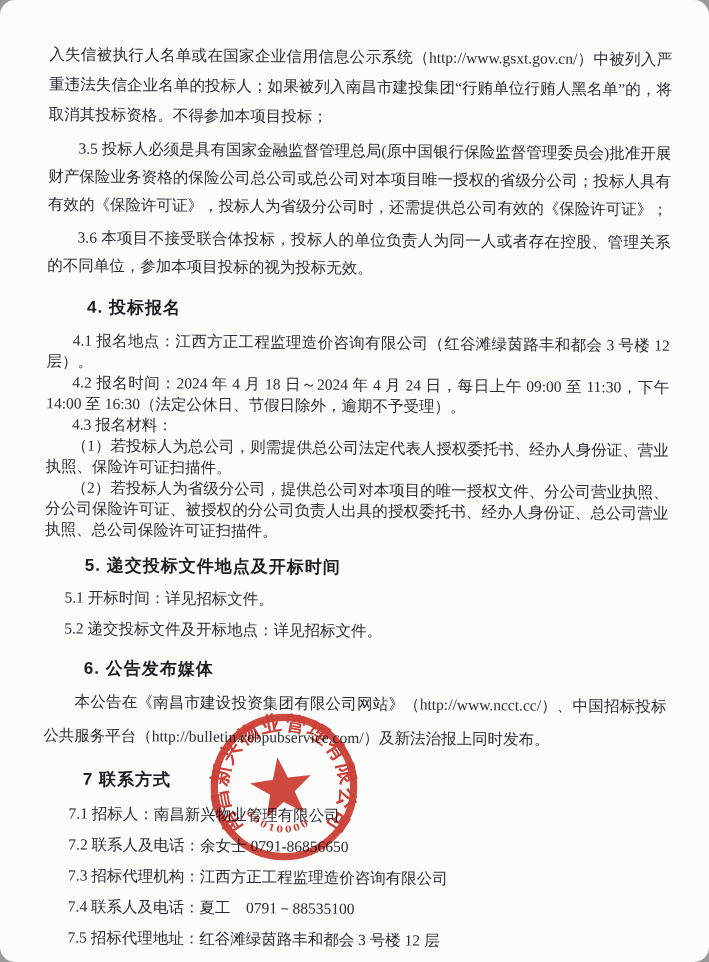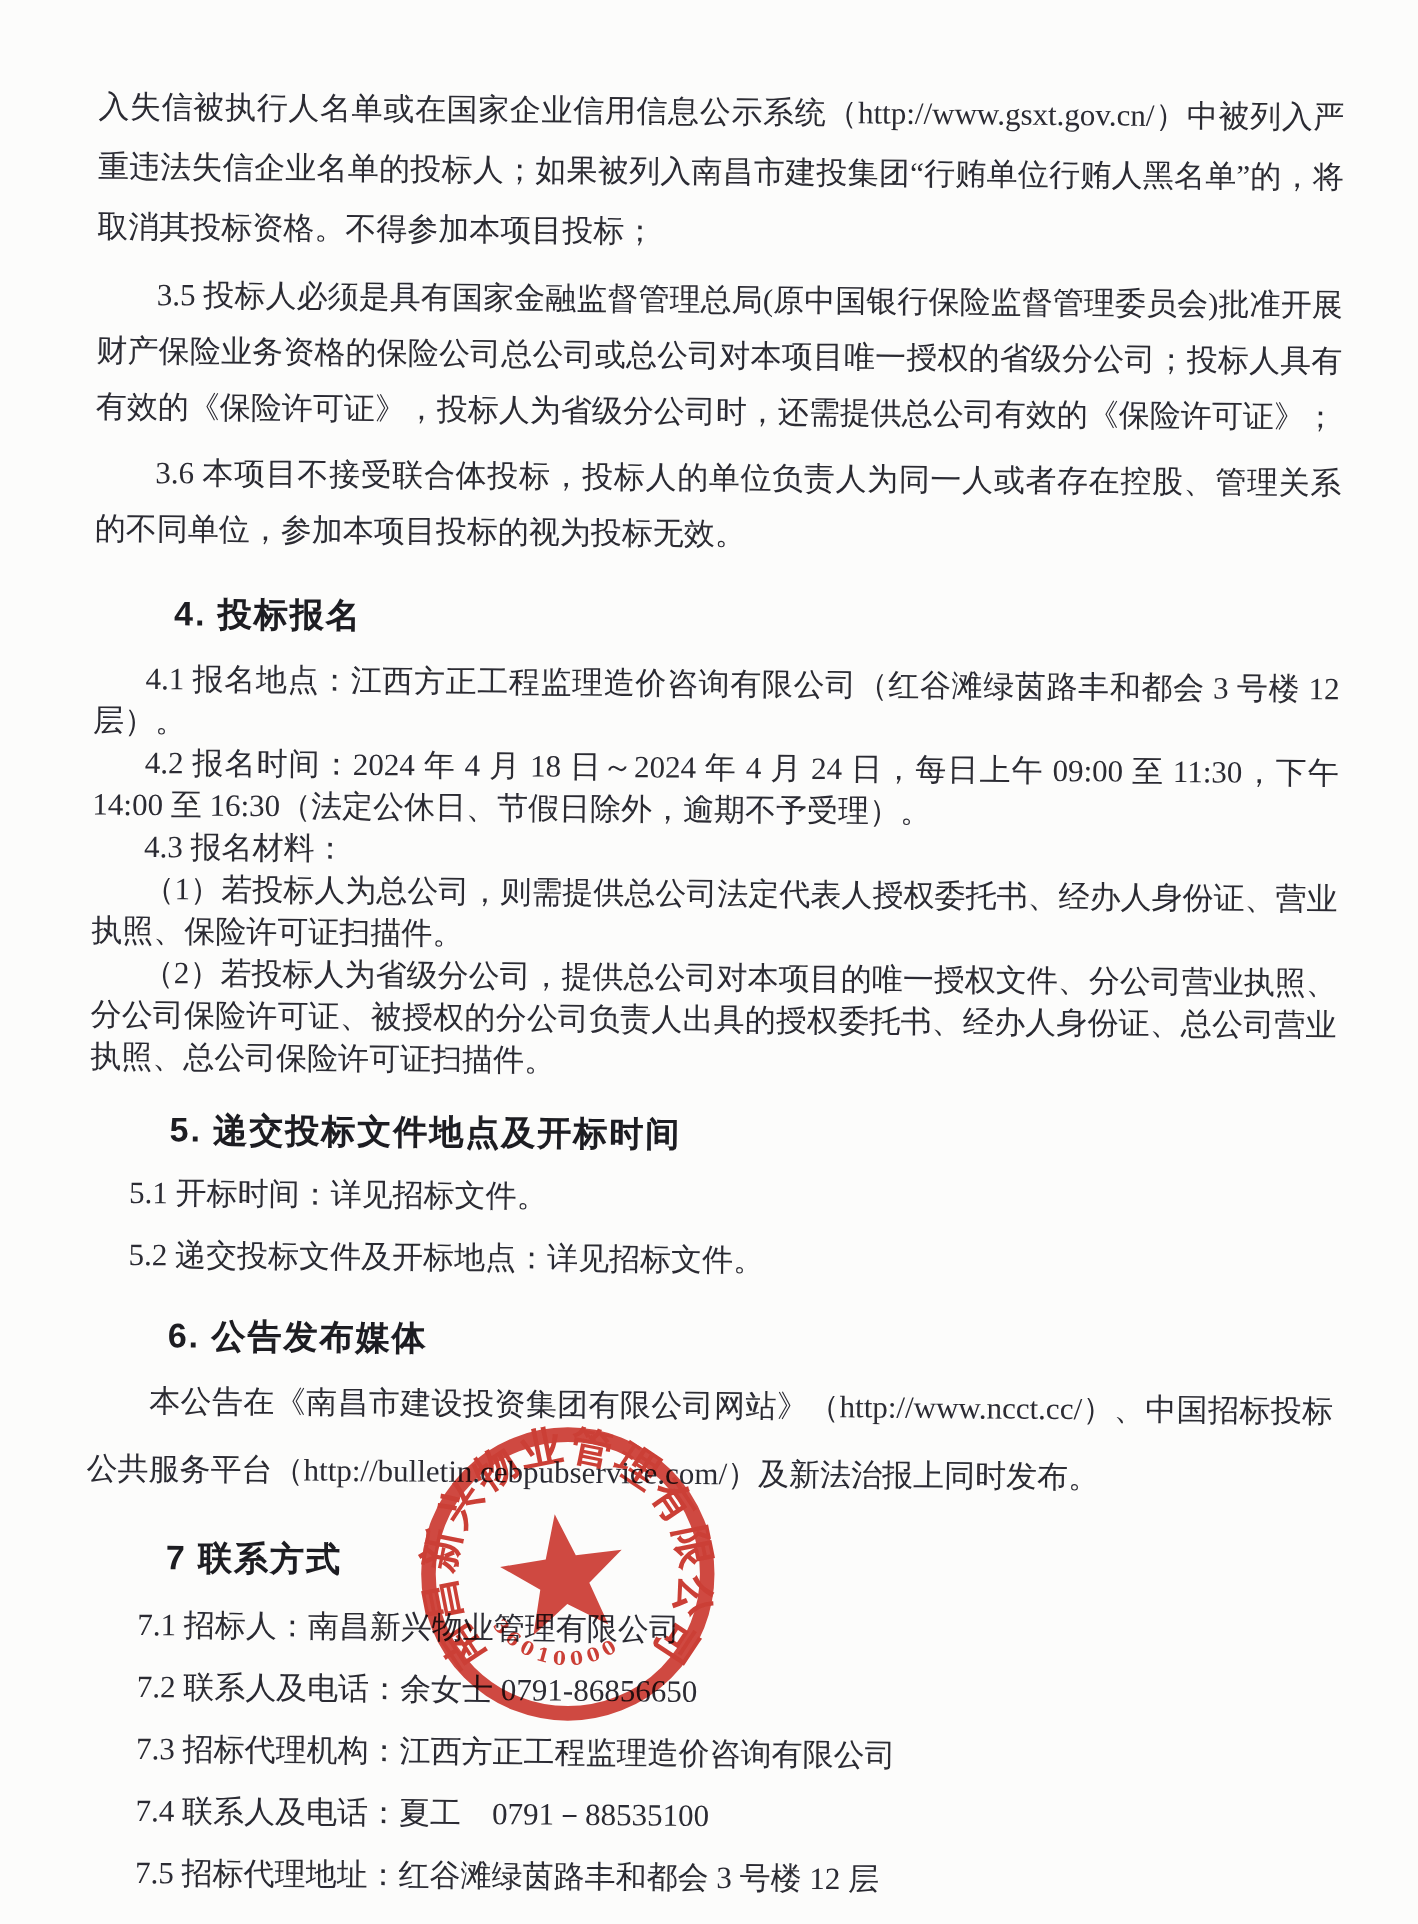--- a/index.html
+++ b/index.html
@@ -4,20 +4,21 @@
 <style>
   html,body{margin:0;padding:0;background:#9a9a9a;}
   .page{
     position:relative;
     width:709px;height:962px;
     margin:0 auto;
     background:#fcfcfb;
     overflow:hidden;
     font-family:"Liberation Serif","DejaVu Serif",serif;
     color:#2b2b33;
+    border-radius:15px;
   }
   .content{
     position:absolute;
     left:0;top:0;width:709px;
     padding:42px 40px 0 46px;
     box-sizing:border-box;
     transform:rotate(0.5deg);
     transform-origin:50% 45%;
   }
   p{margin:0;text-align:justify;font-size:15.5px;}

